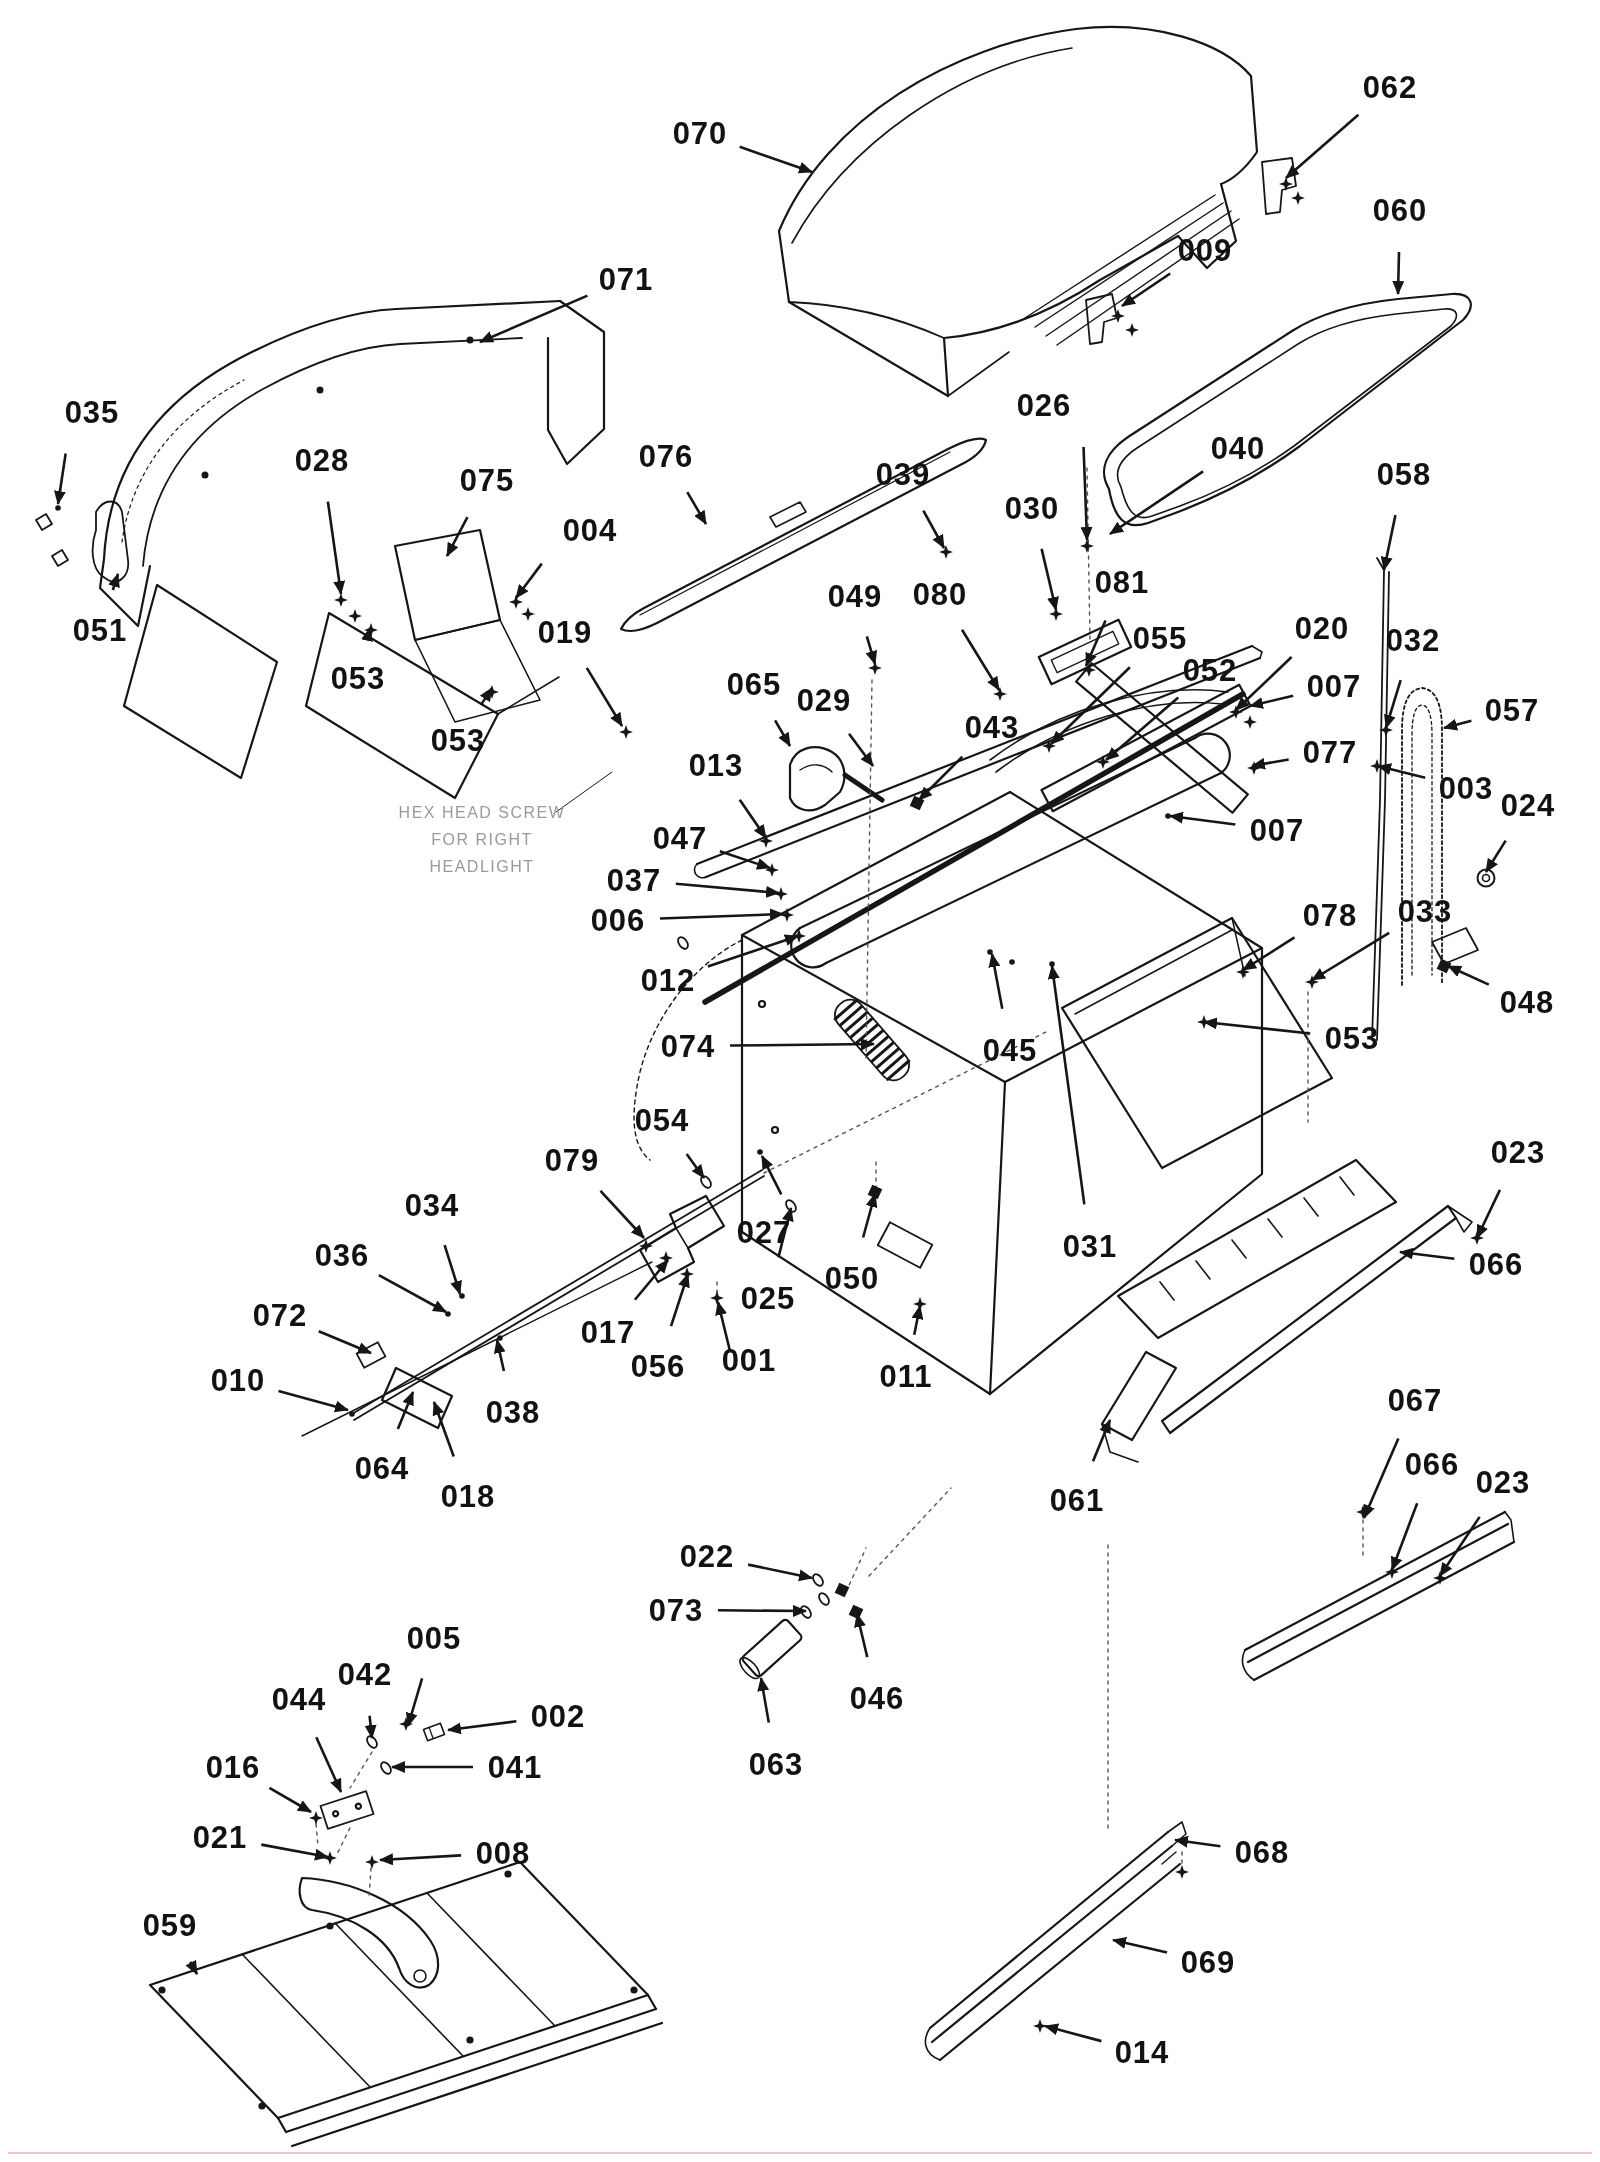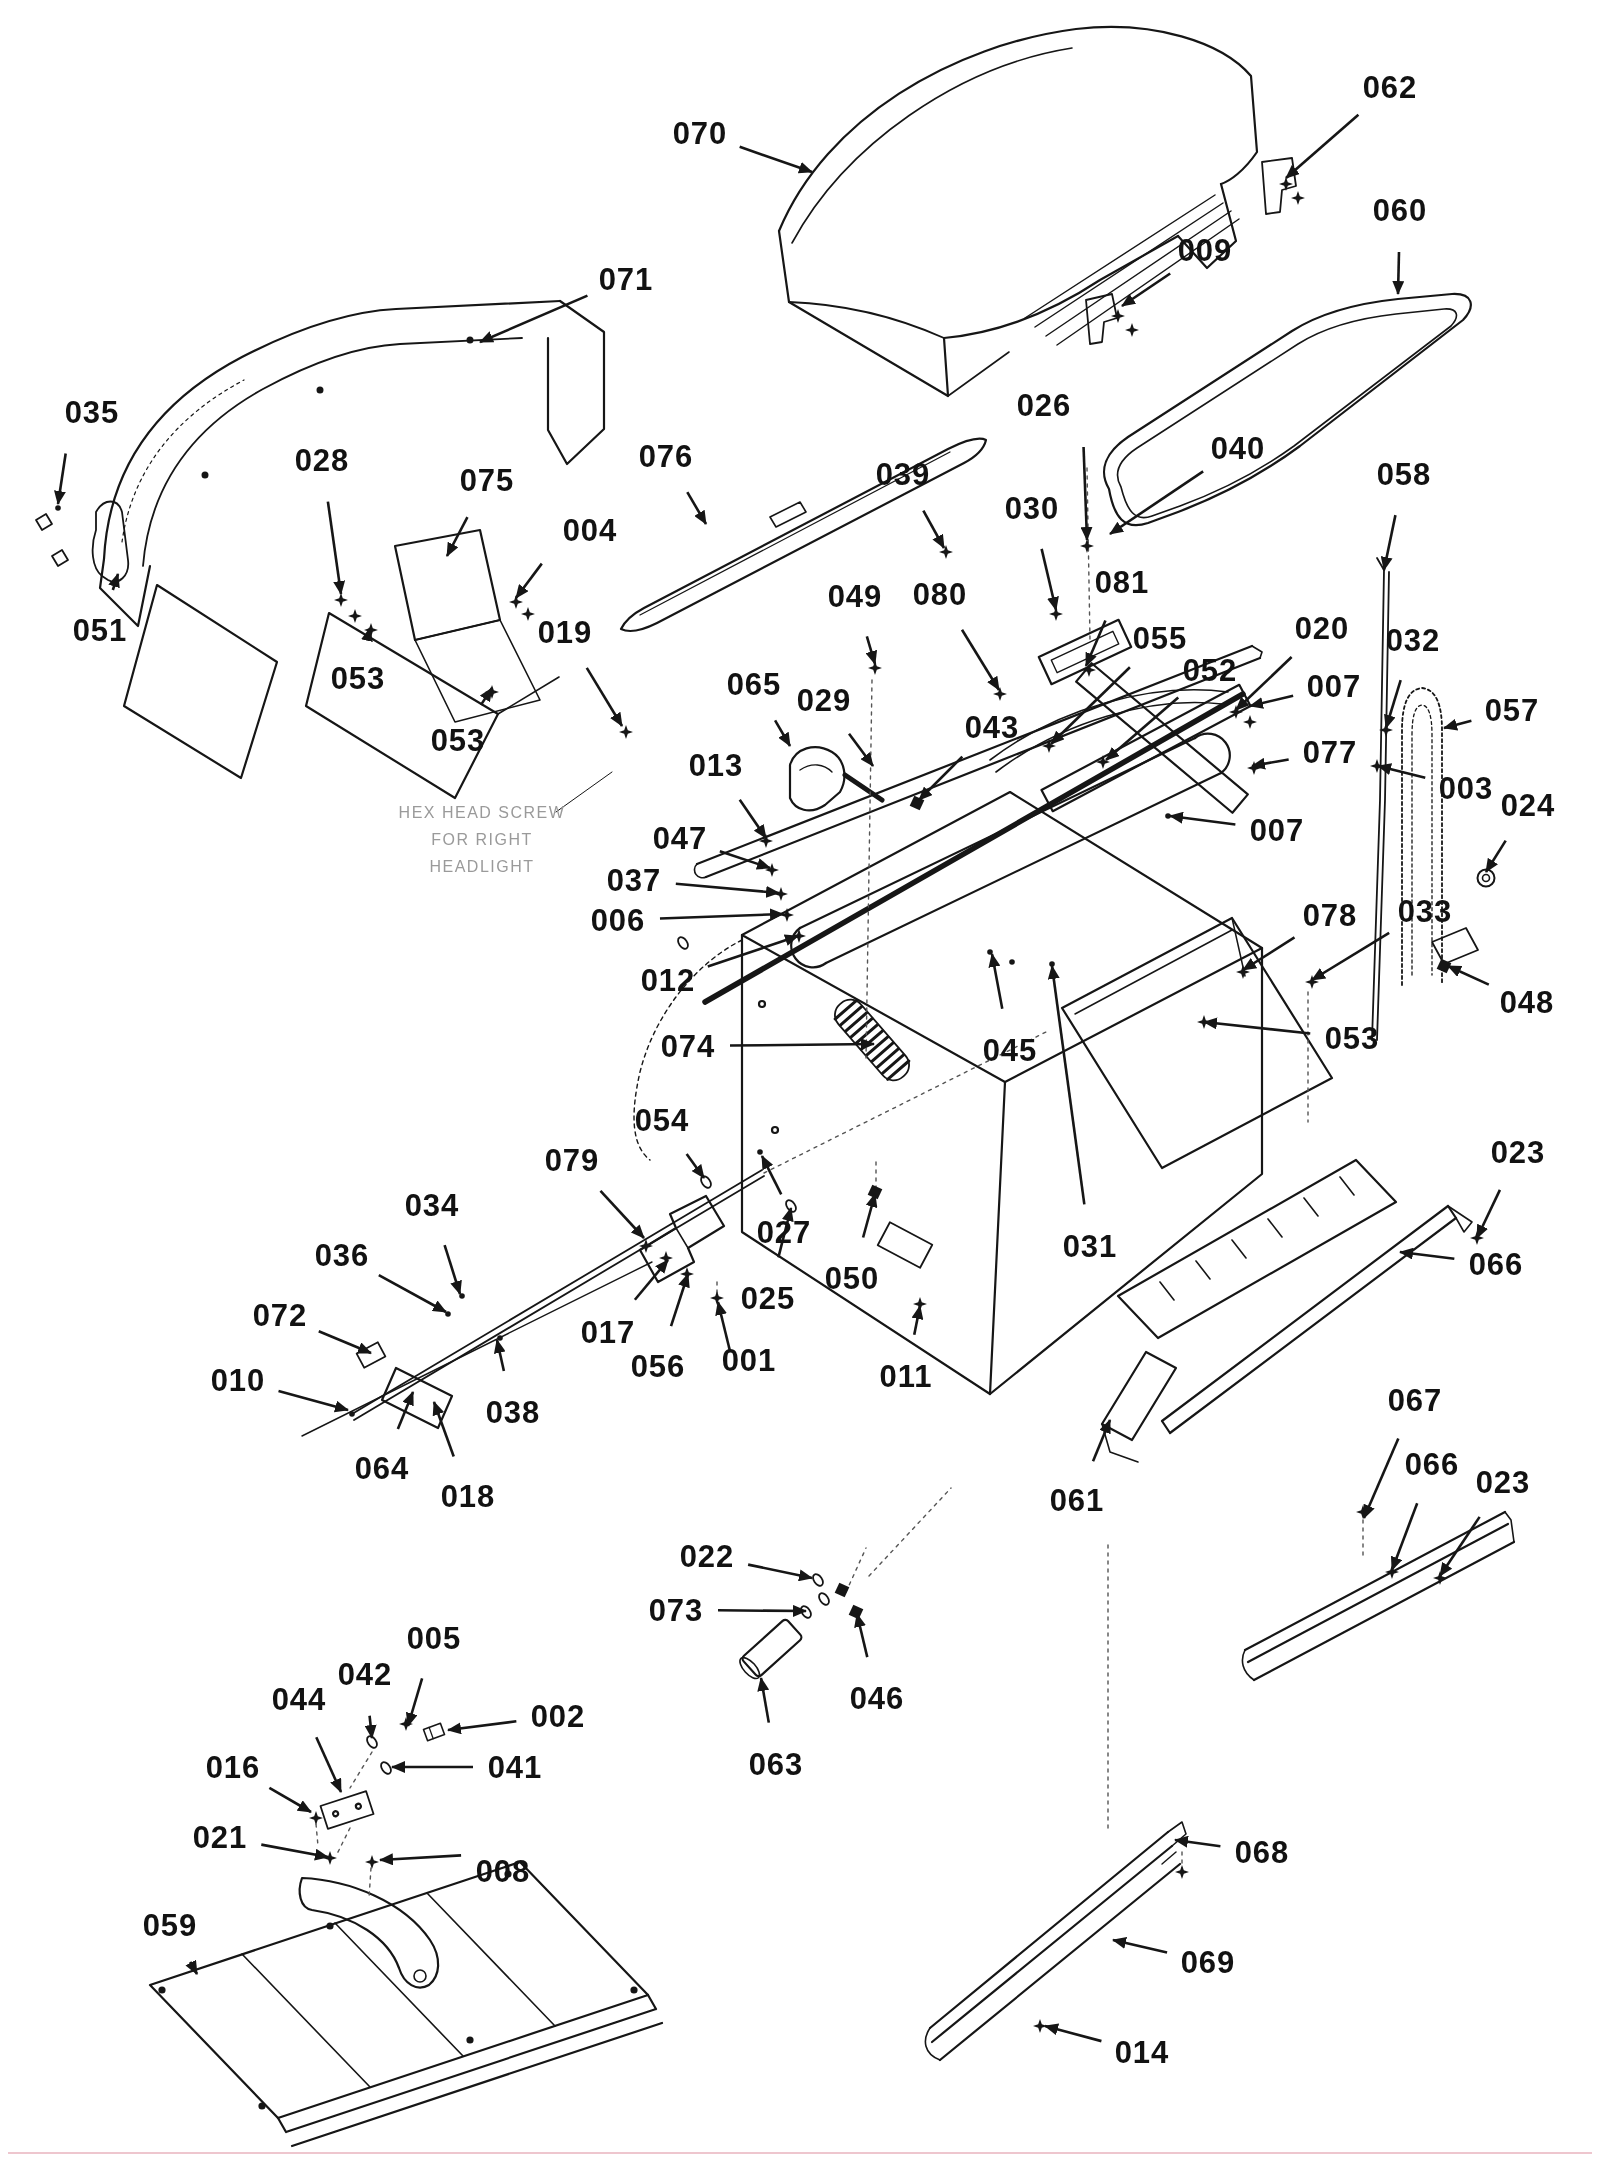--- a/index.html
+++ b/index.html
@@ -560,21 +560,21 @@
     <div class="callout" style="left: 668px; top: 980px;">012</div>
     <div class="callout" style="left: 1527px; top: 1002px;">048</div>
     <div class="callout" style="left: 1352px; top: 1038px;">053</div>
     <div class="callout" style="left: 688px; top: 1046px;">074</div>
     <div class="callout" style="left: 1010px; top: 1050px;">045</div>
     <div class="callout" style="left: 1090px; top: 1246px;">031</div>
     <div class="callout" style="left: 662px; top: 1120px;">054</div>
     <div class="callout" style="left: 572px; top: 1160px;">079</div>
     <div class="callout" style="left: 432px; top: 1205px;">034</div>
     <div class="callout" style="left: 342px; top: 1255px;">036</div>
-    <div class="callout" style="left: 784px; top: 1232px;">027</div>
+    <div class="callout" style="left: 764px; top: 1232px;">027</div>
     <div class="callout" style="left: 280px; top: 1315px;">072</div>
     <div class="callout" style="left: 852px; top: 1278px;">050</div>
     <div class="callout" style="left: 768px; top: 1298px;">025</div>
     <div class="callout" style="left: 608px; top: 1332px;">017</div>
     <div class="callout" style="left: 658px; top: 1366px;">056</div>
     <div class="callout" style="left: 740px; top: 1360px; margin-left: 9px;">001</div>
     <div class="callout" style="left: 906px; top: 1376px;">011</div>
     <div class="callout" style="left: 238px; top: 1380px;">010</div>
     <div class="callout" style="left: 513px; top: 1412px;">038</div>
     <div class="callout" style="left: 382px; top: 1468px;">064</div>
@@ -589,21 +589,21 @@
     <div class="callout" style="left: 676px; top: 1610px;">073</div>
     <div class="callout" style="left: 877px; top: 1698px;">046</div>
     <div class="callout" style="left: 776px; top: 1764px;">063</div>
     <div class="callout" style="left: 434px; top: 1638px; text-align: right;">005</div>
     <div class="callout" style="left: 365px; top: 1674px;">042</div>
     <div class="callout" style="left: 299px; top: 1699px;">044</div>
     <div class="callout" style="left: 558px; top: 1716px;">002</div>
     <div class="callout" style="left: 233px; top: 1767px;">016</div>
     <div class="callout" style="left: 515px; top: 1767px;">041</div>
     <div class="callout" style="left: 220px; top: 1837px;">021</div>
-    <div class="callout" style="left: 503px; top: 1853px; margin-top: 18px;">008</div>
+    <div class="callout" style="left: 503px; top: 1853px;">008</div>
     <div class="callout" style="left: 170px; top: 1925px;">059</div>
     <div class="callout" style="left: 1262px; top: 1852px;">068</div>
     <div class="callout" style="left: 1208px; top: 1962px;">069</div>
     <div class="callout" style="left: 1142px; top: 2052px;">014</div>
   </div>
 
 <div class="note">
   <div>HEX HEAD SCREW</div>
   <div>FOR RIGHT HEADLIGHT</div>
 </div>

